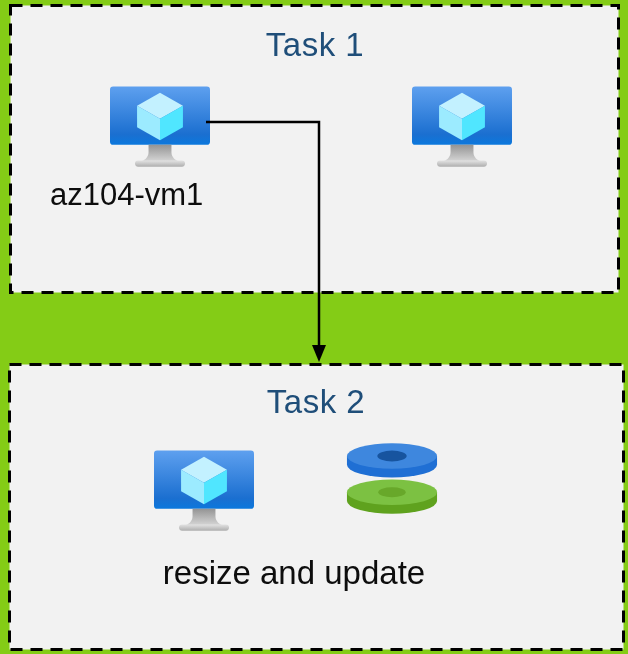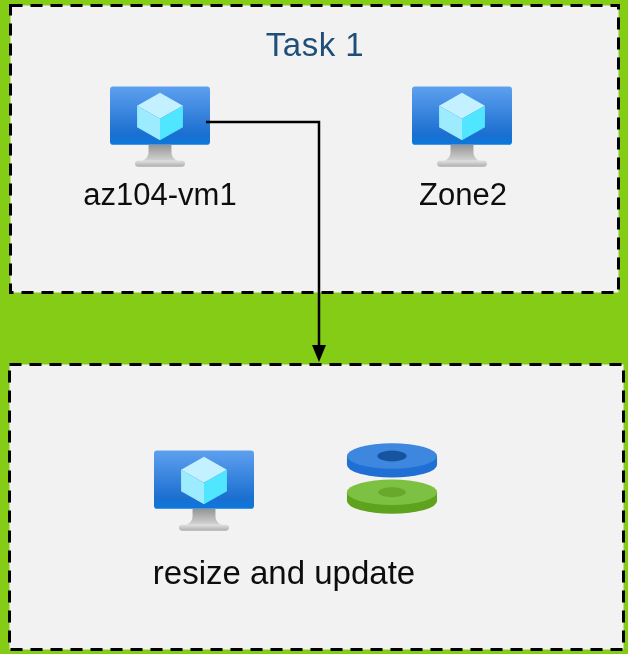--- a/index.html
+++ b/index.html
@@ -8,32 +8,32 @@
     font-family:"Liberation Sans", sans-serif;overflow:hidden;padding-left:31px;
   }
   .layer{position:absolute;left:0;top:0;width:628px;height:654px;}
   .box-title{
     position:absolute;text-align:center;color:#1f4e79;
     font-size:33px;letter-spacing:0.5px;
   }
   #task1-title{left:10px;top:26px;width:610px;}
   #task2-title{left:9px;top:383px;width:614px;}
   .vm-label{
-    position:absolute;width:220px;text-align:center;color:#0d0d0d;
+    position:absolute;width:220px;text-align:left;color:#0d0d0d;
     font-size:31px;line-height:38px;top:176px;
   }
   #vm1-label{left:50px;}
   #vm2-label{left:353px;}
   .icon{position:absolute;}
   #vm1-icon{left:110px;top:80px;width:100px;height:88px;}
   #vm2-icon{left:412px;top:80px;width:100px;height:88px;}
   #task2-vm-icon{left:154px;top:444px;width:100px;height:88px;}
   #disks-icon{left:345px;top:442px;width:94px;height:75px;}
   #caption{
-    position:absolute;left:134px;top:554px;width:300px;text-align:center;
+    position:absolute;left:144px;top:554px;width:300px;text-align:center;
     color:#0d0d0d;font-size:33px;
   }
   svg{display:block;}
   #arrow-layer{pointer-events:none;}
 </style>
 </head>
 <body>
 
 <div id="canvas">
 
@@ -77,23 +77,23 @@
     <polygon points="26,24.5 48,37 48,57.5 26,45" fill="#9cebff"></polygon>
     <polygon points="70,24.5 48,37 48,57.5 70,45" fill="#50e6ff"></polygon>
     <path d="M37 62 L59 62 L59 69 C59 74 63 77.5 68 78 L28 78 C33 77.5 37 74 37 69 Z" fill="url(#gStand)"></path>
     <rect x="24" y="77" width="48" height="6" rx="3" fill="url(#gBase)"></rect>
   </svg>
 
   <div class="vm-label" id="vm1-label">
     <div>az104-vm1</div>
   </div>
   <div class="vm-label" id="vm2-label">
-    <div>Zone2</div>
   </div>
 
+  <div class="box-title" id="task2-title">Task 2</div>
 
   <svg class="icon" id="task2-vm-icon" viewBox="0 0 96 84">
     <rect x="0" y="6" width="96" height="56" rx="3" fill="url(#gScreen)"></rect>
     <polygon points="48,12 70,24.5 48,37 26,24.5" fill="#c3f1ff"></polygon>
     <polygon points="26,24.5 48,37 48,57.5 26,45" fill="#9cebff"></polygon>
     <polygon points="70,24.5 48,37 48,57.5 70,45" fill="#50e6ff"></polygon>
     <path d="M37 62 L59 62 L59 69 C59 74 63 77.5 68 78 L28 78 C33 77.5 37 74 37 69 Z" fill="url(#gStand)"></path>
     <rect x="24" y="77" width="48" height="6" rx="3" fill="url(#gBase)"></rect>
   </svg>
 

